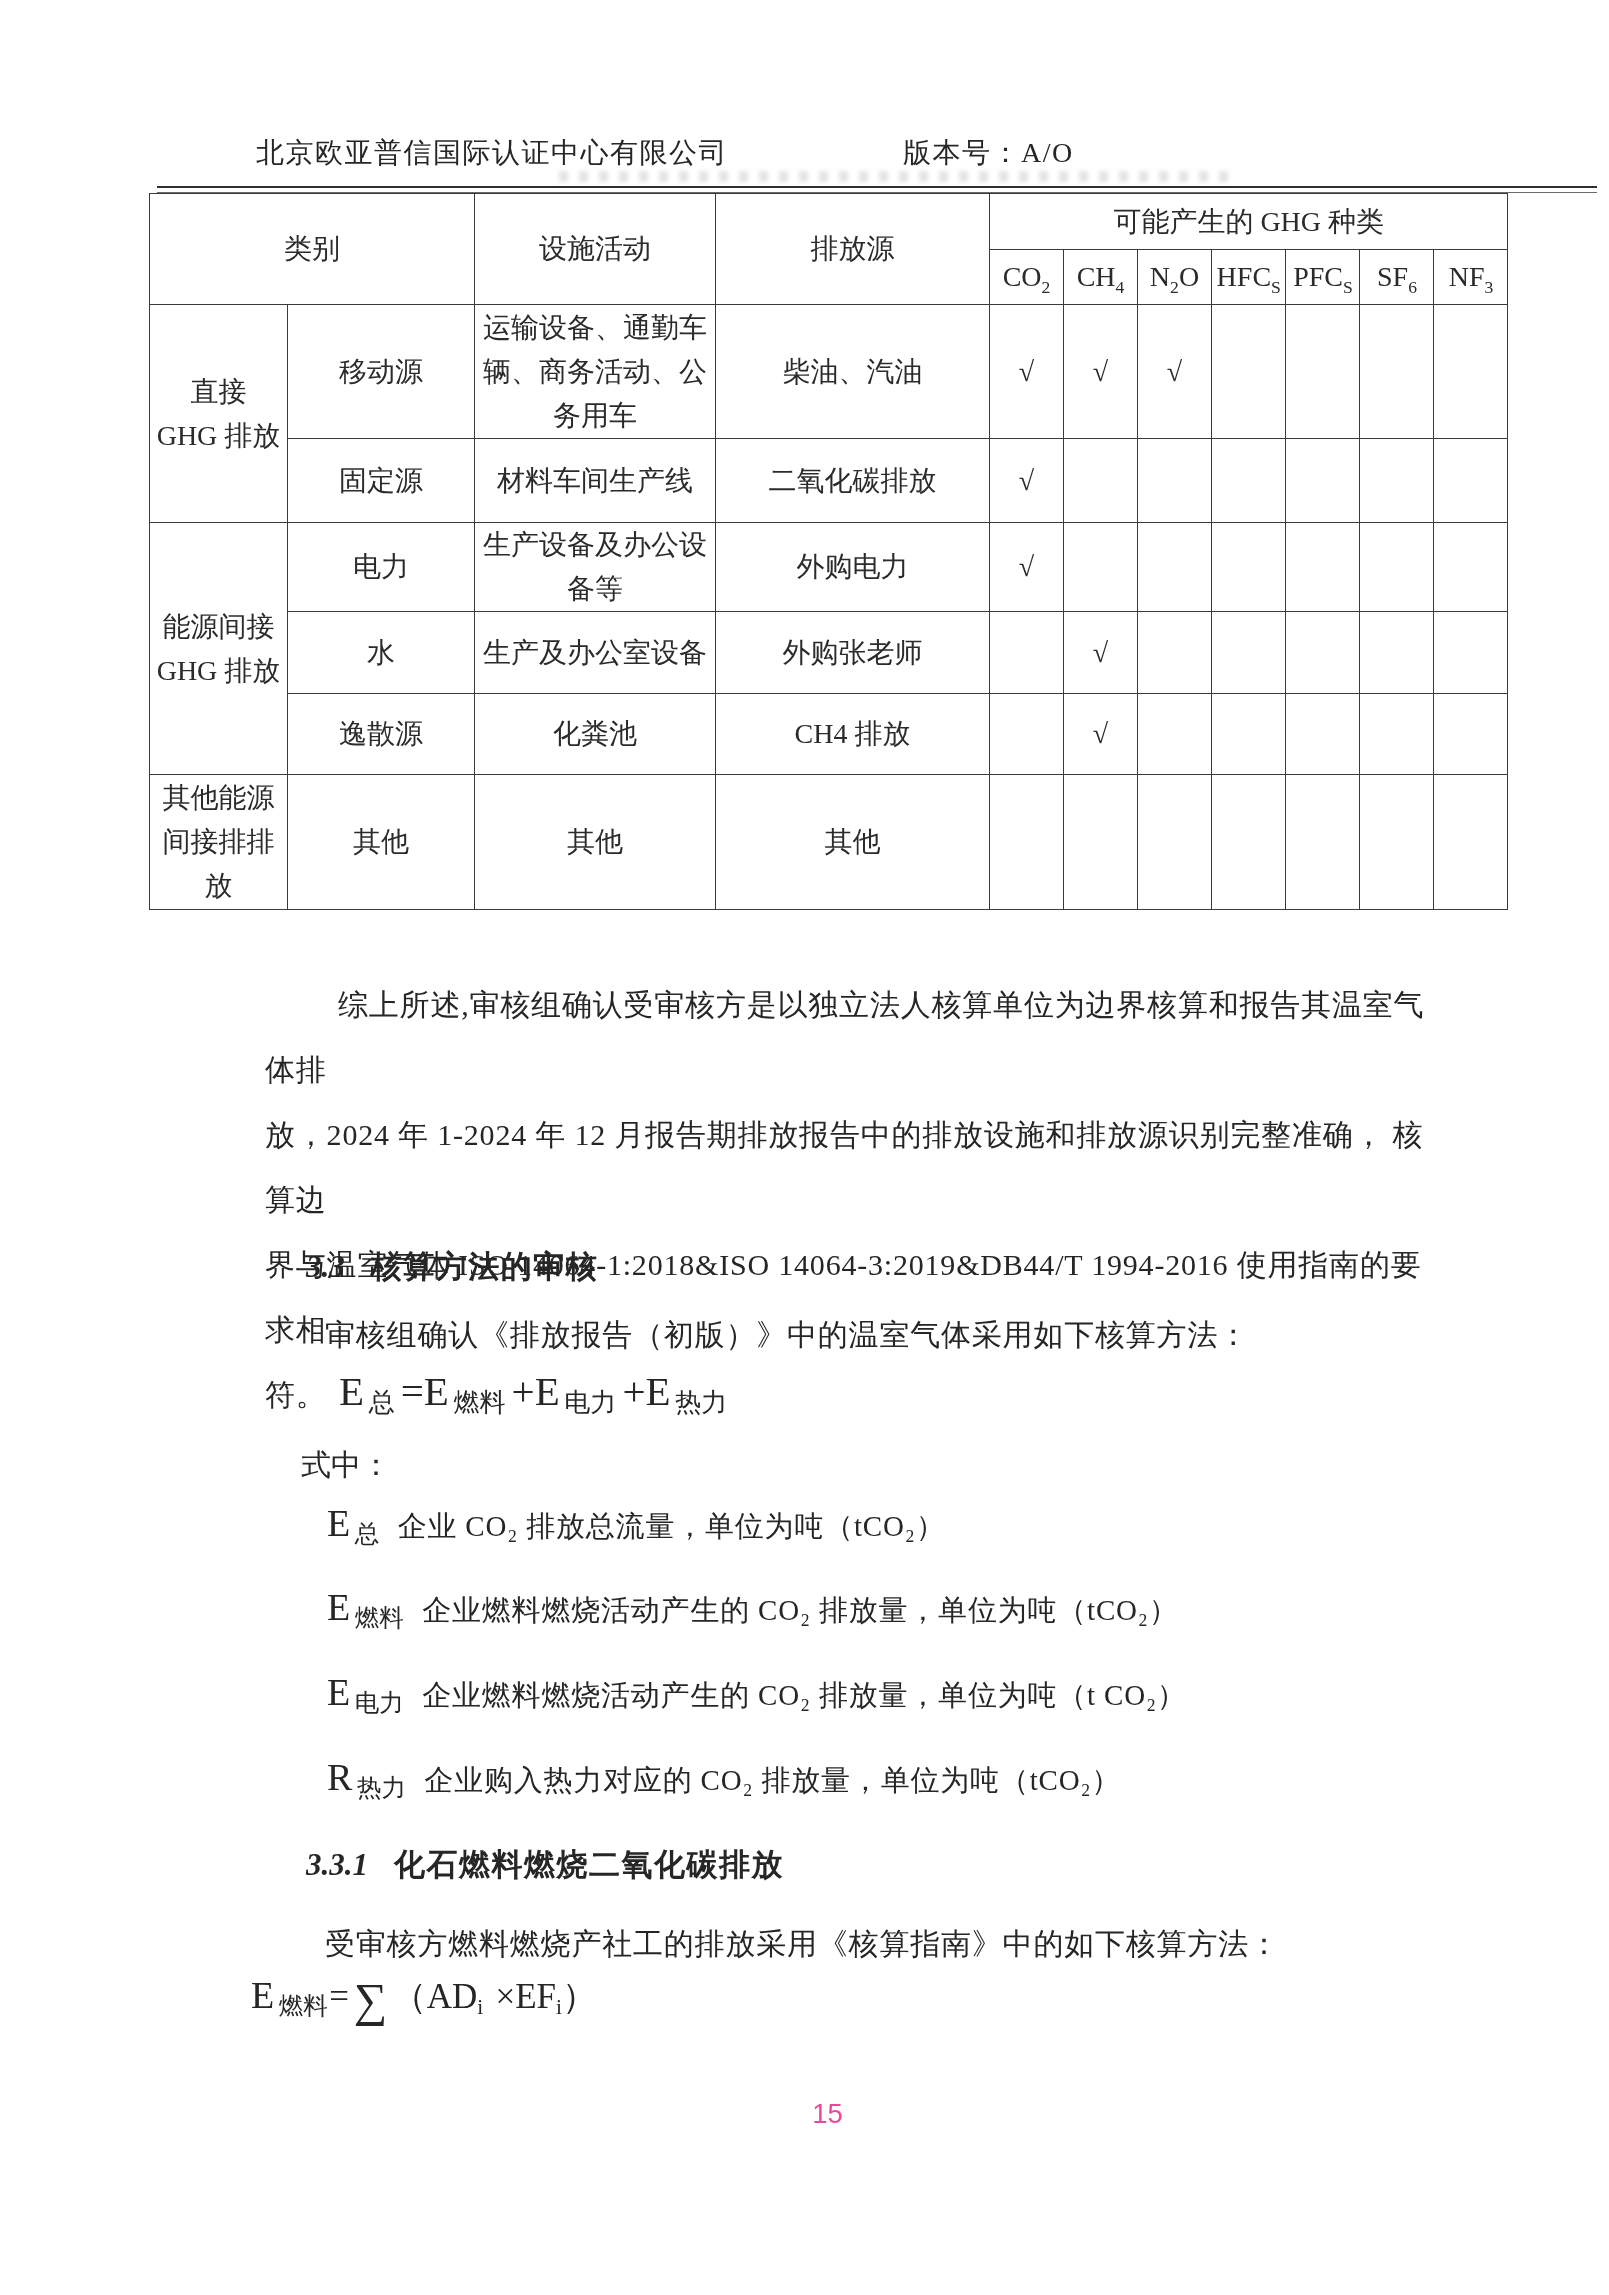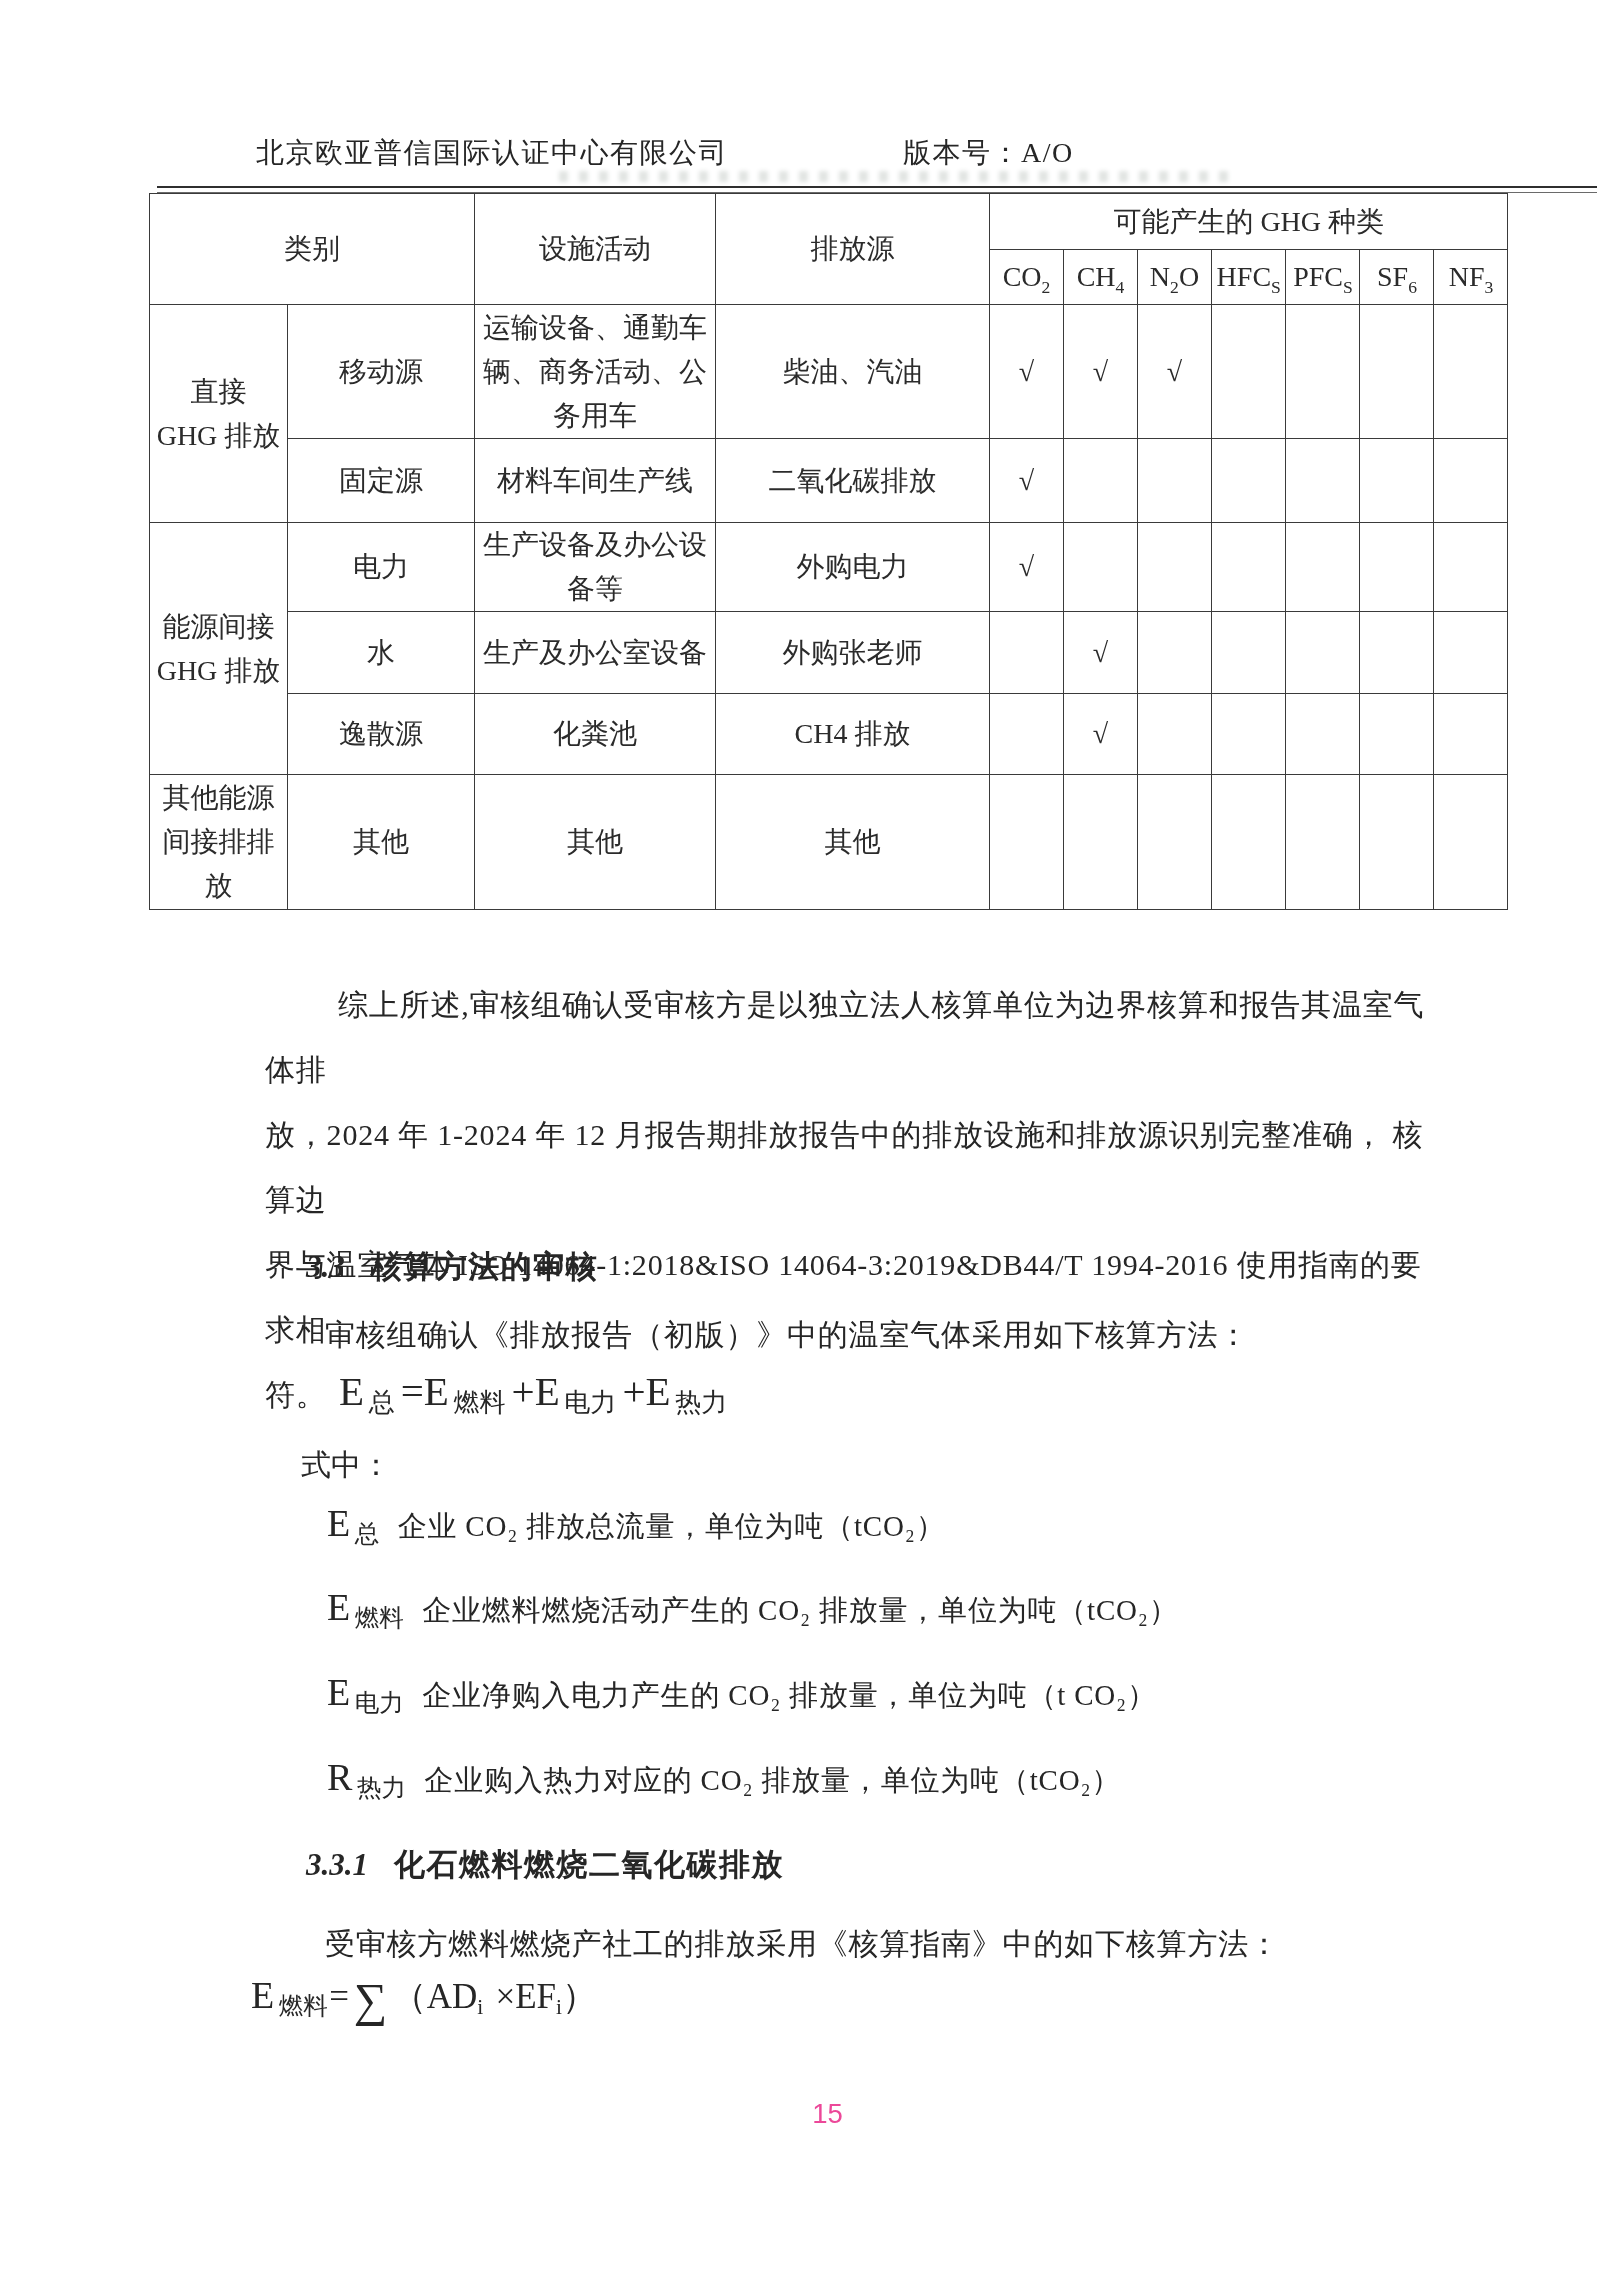--- a/index.html
+++ b/index.html
@@ -212,21 +212,21 @@
 
   <div class="abs where">式中：</div>
 
   <div class="abs defrow d0">
     <span class="dsym">E</span><span class="dsub">总</span><span class="dtext">企业 CO₂ 排放总流量，单位为吨（tCO₂）</span>
   </div>
   <div class="abs defrow d1">
     <span class="dsym">E</span><span class="dsub">燃料</span><span class="dtext">企业燃料燃烧活动产生的 CO₂ 排放量，单位为吨（tCO₂）</span>
   </div>
   <div class="abs defrow d2">
-    <span class="dsym">E</span><span class="dsub">电力</span><span class="dtext">企业净购入电力产生的 CO₂ 排放量，单位为吨（t CO₂）</span>
+    <span class="dsym">E</span><span class="dsub">电力</span><span class="dtext">企业燃料燃烧活动产生的 CO₂ 排放量，单位为吨（t CO₂）</span>
   </div>
   <div class="abs defrow d3">
     <span class="dsym">R</span><span class="dsub">热力</span><span class="dtext">企业购入热力对应的 CO₂ 排放量，单位为吨（tCO₂）</span>
   </div>
 
   <div class="abs sec-heading h331">
     <span class="num">3.3.1</span><span class="ttl">化石燃料燃烧二氧化碳排放</span>
   </div>
   <div class="abs formula2">
     <span class="f2sym">E</span><span class="f2sub">燃料</span><span class="f2eq">=</span><span class="f2sigma">∑</span><span class="f2body">（AD</span><span class="f2i">i</span><span class="f2body f2mid">×EF</span><span class="f2i">i</span><span class="f2body">）</span>

